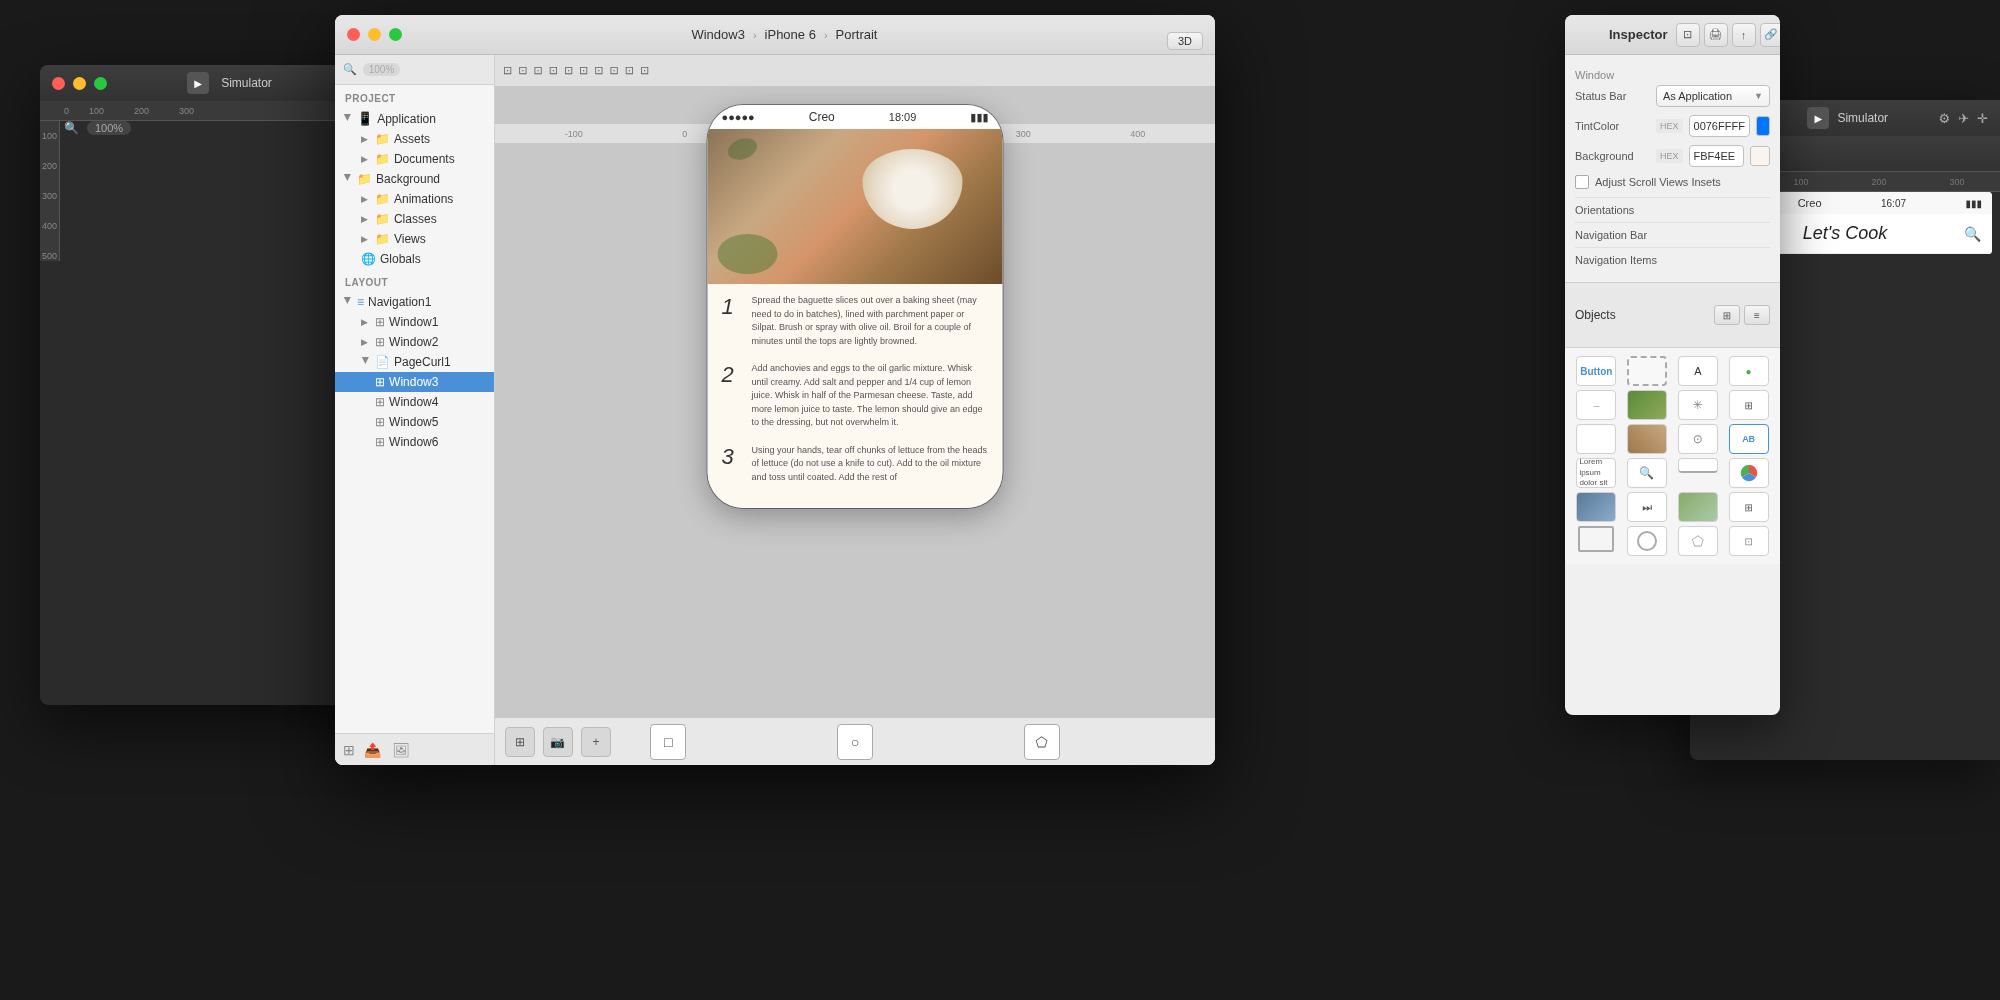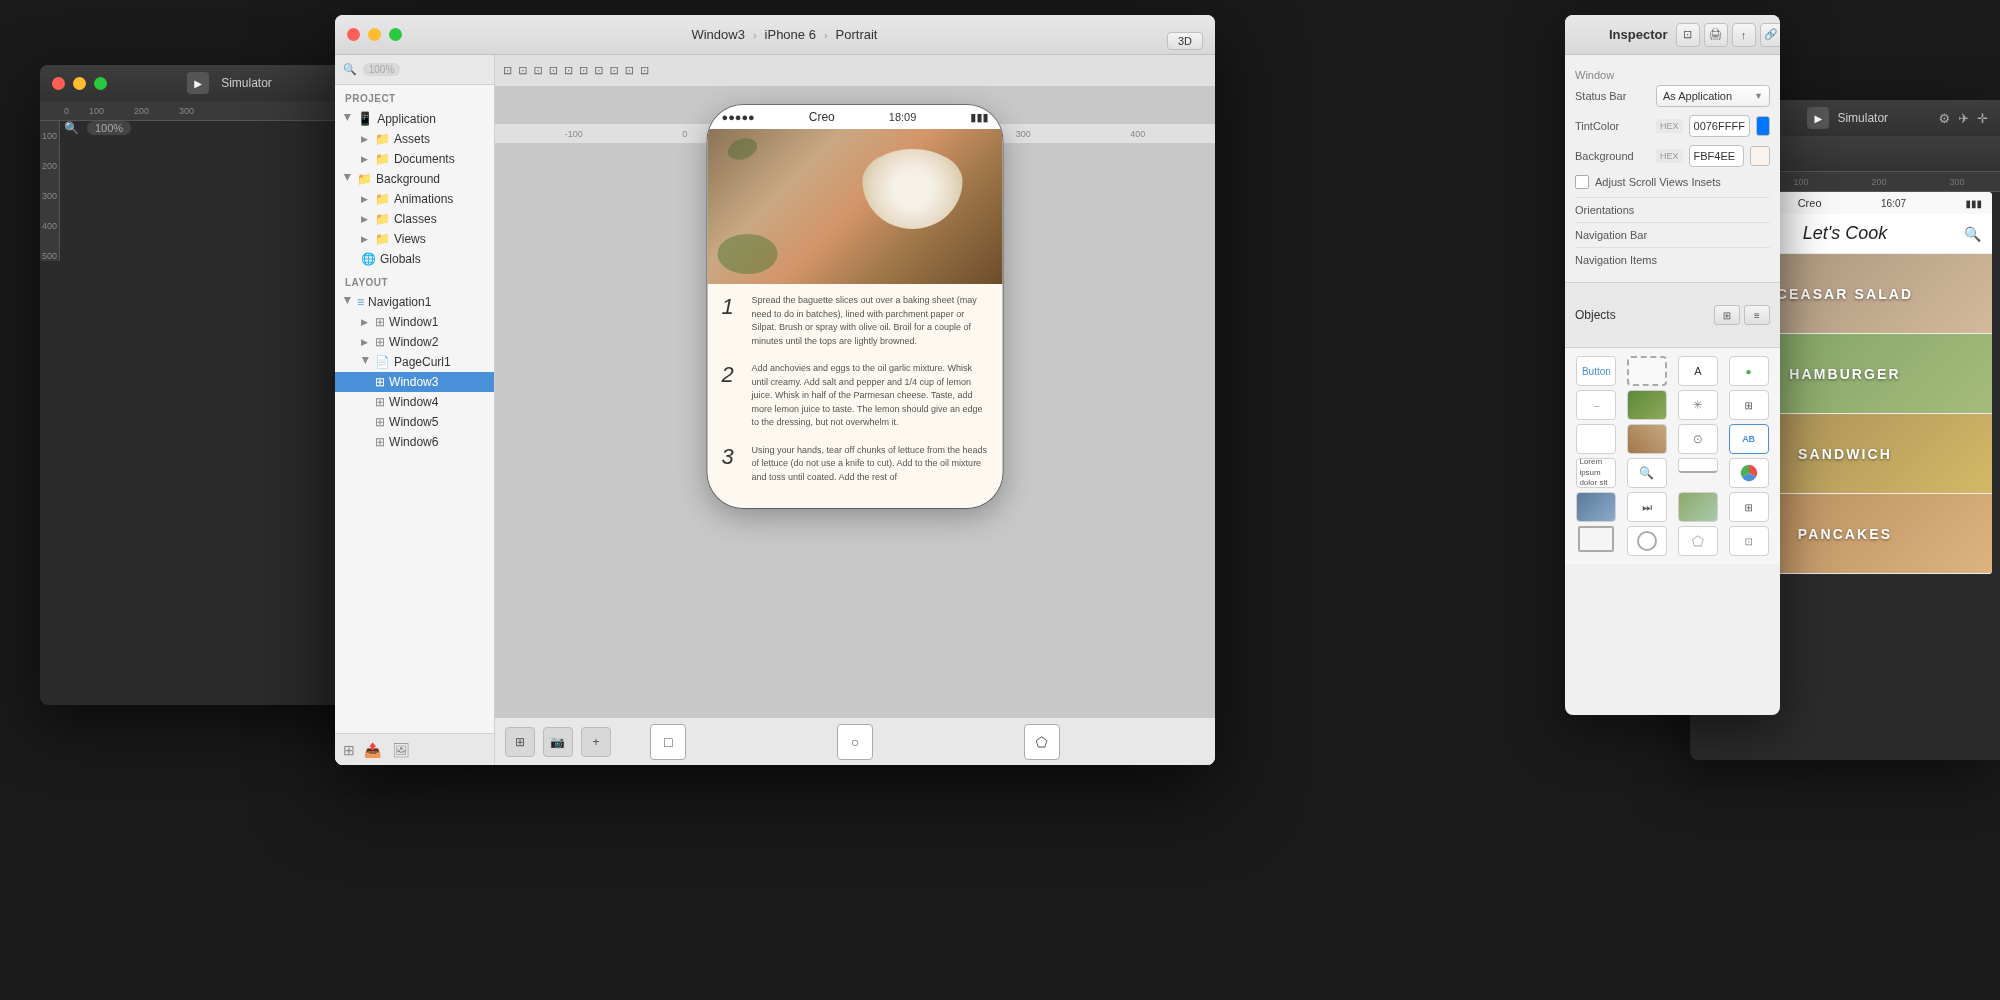--- a/index.html
+++ b/index.html
@@ -834,21 +834,21 @@
 
   <div class="objects-header">
     <span class="objects-label">Objects</span>
     <div class="objects-view-btn">⊞</div>
     <div class="objects-view-btn" style="margin-left:4px;">≡</div>
   </div>
 
   <div class="objects-grid">
 
     <div class="obj-item">
-      <div class="obj-icon-box" style="font-size:10px;font-weight:400;color:#4a90d9;">Button</div>
+      <div class="obj-icon-box" style="font-size:10px;font-weight:700;color:#4a90d9;">Button</div>
     </div>
     <div class="obj-item">
       <div class="obj-icon-box" style="border:2px dashed #aaa;background:#f8f8f8;"></div>
     </div>
     <div class="obj-item">
       <div class="obj-icon-box" style="font-size:11px;color:#333;">A</div>
     </div>
     <div class="obj-item">
       <div class="obj-icon-box" style="font-size:10px;color:#4CAF50;">●</div>
     </div>
@@ -970,32 +970,14 @@
       <span>16:07</span>
       <span>▮▮▮</span>
     </div>
 
     <div class="right-phone-navbar">
       <span class="right-phone-icon-left">⚙</span>
       <span class="right-phone-title">Let's Cook</span>
       <span class="right-phone-icon-right">🔍</span>
     </div>
 
-    <div class="right-phone-list">
-      <div class="list-item-recipe caesar">
-        <div class="recipe-bg"></div>
-        <span class="list-item-label">CEASAR SALAD</span>
-      </div>
-      <div class="list-item-recipe hamburger">
-        <div class="recipe-bg"></div>
-        <span class="list-item-label">HAMBURGER</span>
-      </div>
-      <div class="list-item-recipe sandwich">
-        <div class="recipe-bg"></div>
-        <span class="list-item-label">SANDWICH</span>
-      </div>
-      <div class="list-item-recipe pancakes">
-        <div class="recipe-bg"></div>
-        <span class="list-item-label">PANCAKES</span>
-      </div>
-    </div>
   </div>
 </div>
 
 </body></html>

